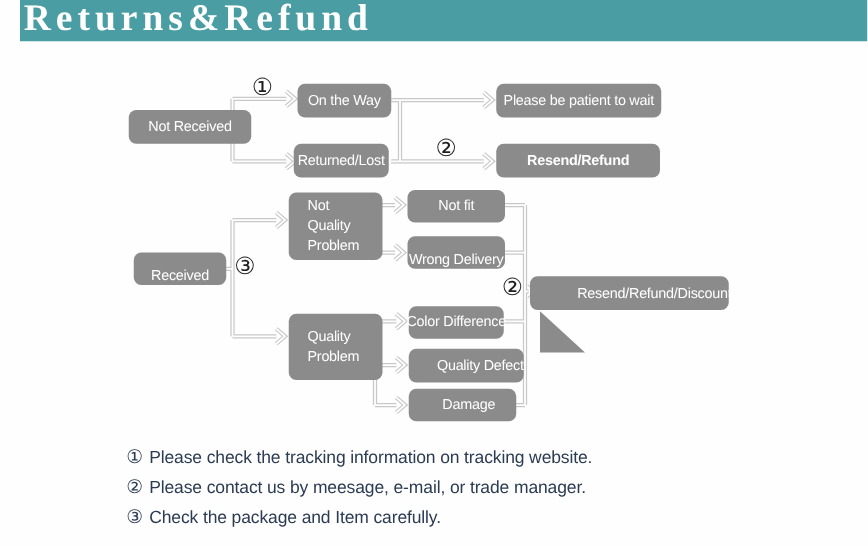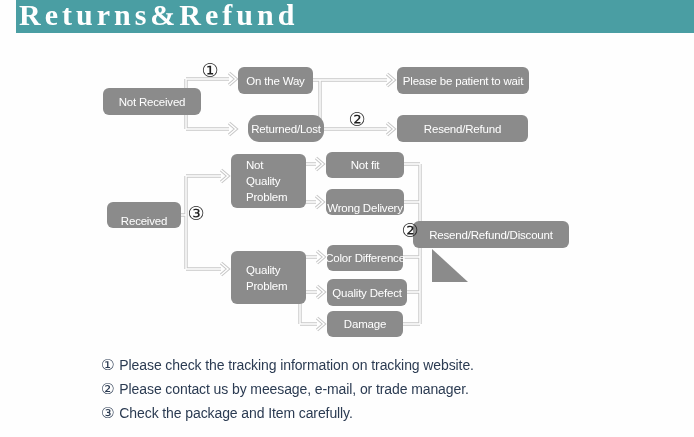--- a/index.html
+++ b/index.html
@@ -78,29 +78,29 @@
   </svg>
 
   <div class="node" style="left:103px;top:88px;width:98px;height:27px;">
     <span>Not Received</span>
   </div>
 
   <div class="node" style="left:238px;top:67px;width:75px;height:27px;">
     <span>On the Way</span>
   </div>
 
-  <div class="node" style="left:248px;top:115px;width:76px;height:27px;border-radius:11px;">
+  <div class="node" style="left:235px;top:115px;width:76px;height:27px;">
     <span>Returned/Lost</span>
   </div>
 
   <div class="node" style="left:397px;top:67px;width:132px;height:27px;">
     <span>Please be patient to wait</span>
   </div>
 
-  <div class="node" style="left:397px;top:115px;width:131px;height:27px;">
+  <div class="node" style="left:397px;top:115px;width:131px;height:27px;font-weight:bold;">
     <span>Resend/Refund</span>
   </div>
 
   <div class="node" style="left:107px;top:202px;width:74px;height:26px;align-items:flex-end;">
     <span>Received</span>
   </div>
 
   <div class="node ml" style="left:231px;top:154px;width:60px;height:54px;">
     <span>Not
 Quality
@@ -117,29 +117,29 @@
   </div>
 
   <div class="node" style="left:326px;top:189px;width:78px;height:26px;align-items:flex-end;">
     <span>Wrong Delivery</span>
   </div>
 
   <div class="node" style="left:327px;top:245px;width:76px;height:26px;">
     <span>Color Difference</span>
   </div>
 
-  <div class="node" style="left:327px;top:279px;width:80px;height:27px;">
+  <div class="node" style="left:327px;top:279px;width:92px;height:27px;justify-content:flex-end;">
     <span>Quality Defect</span>
   </div>
 
-  <div class="node" style="left:327px;top:311px;width:76px;height:26px;">
+  <div class="node" style="left:327px;top:311px;width:76px;height:26px;padding-left:10px;">
     <span>Damage</span>
   </div>
 
-  <div class="node" style="left:413px;top:221px;width:156px;height:27px;">
+  <div class="node" style="left:424px;top:221px;width:119px;height:27px;padding-left:40px;">
     <span>Resend/Refund/Discount</span>
   </div>
 
 
   <span class="marker" style="left:210px;top:70px;">①</span>
   <span class="marker" style="left:357px;top:119px;">②</span>
   <span class="marker" style="left:196px;top:213px;">③</span>
   <span class="marker" style="left:410px;top:230px;">②</span>
 
   <div class="notes">

